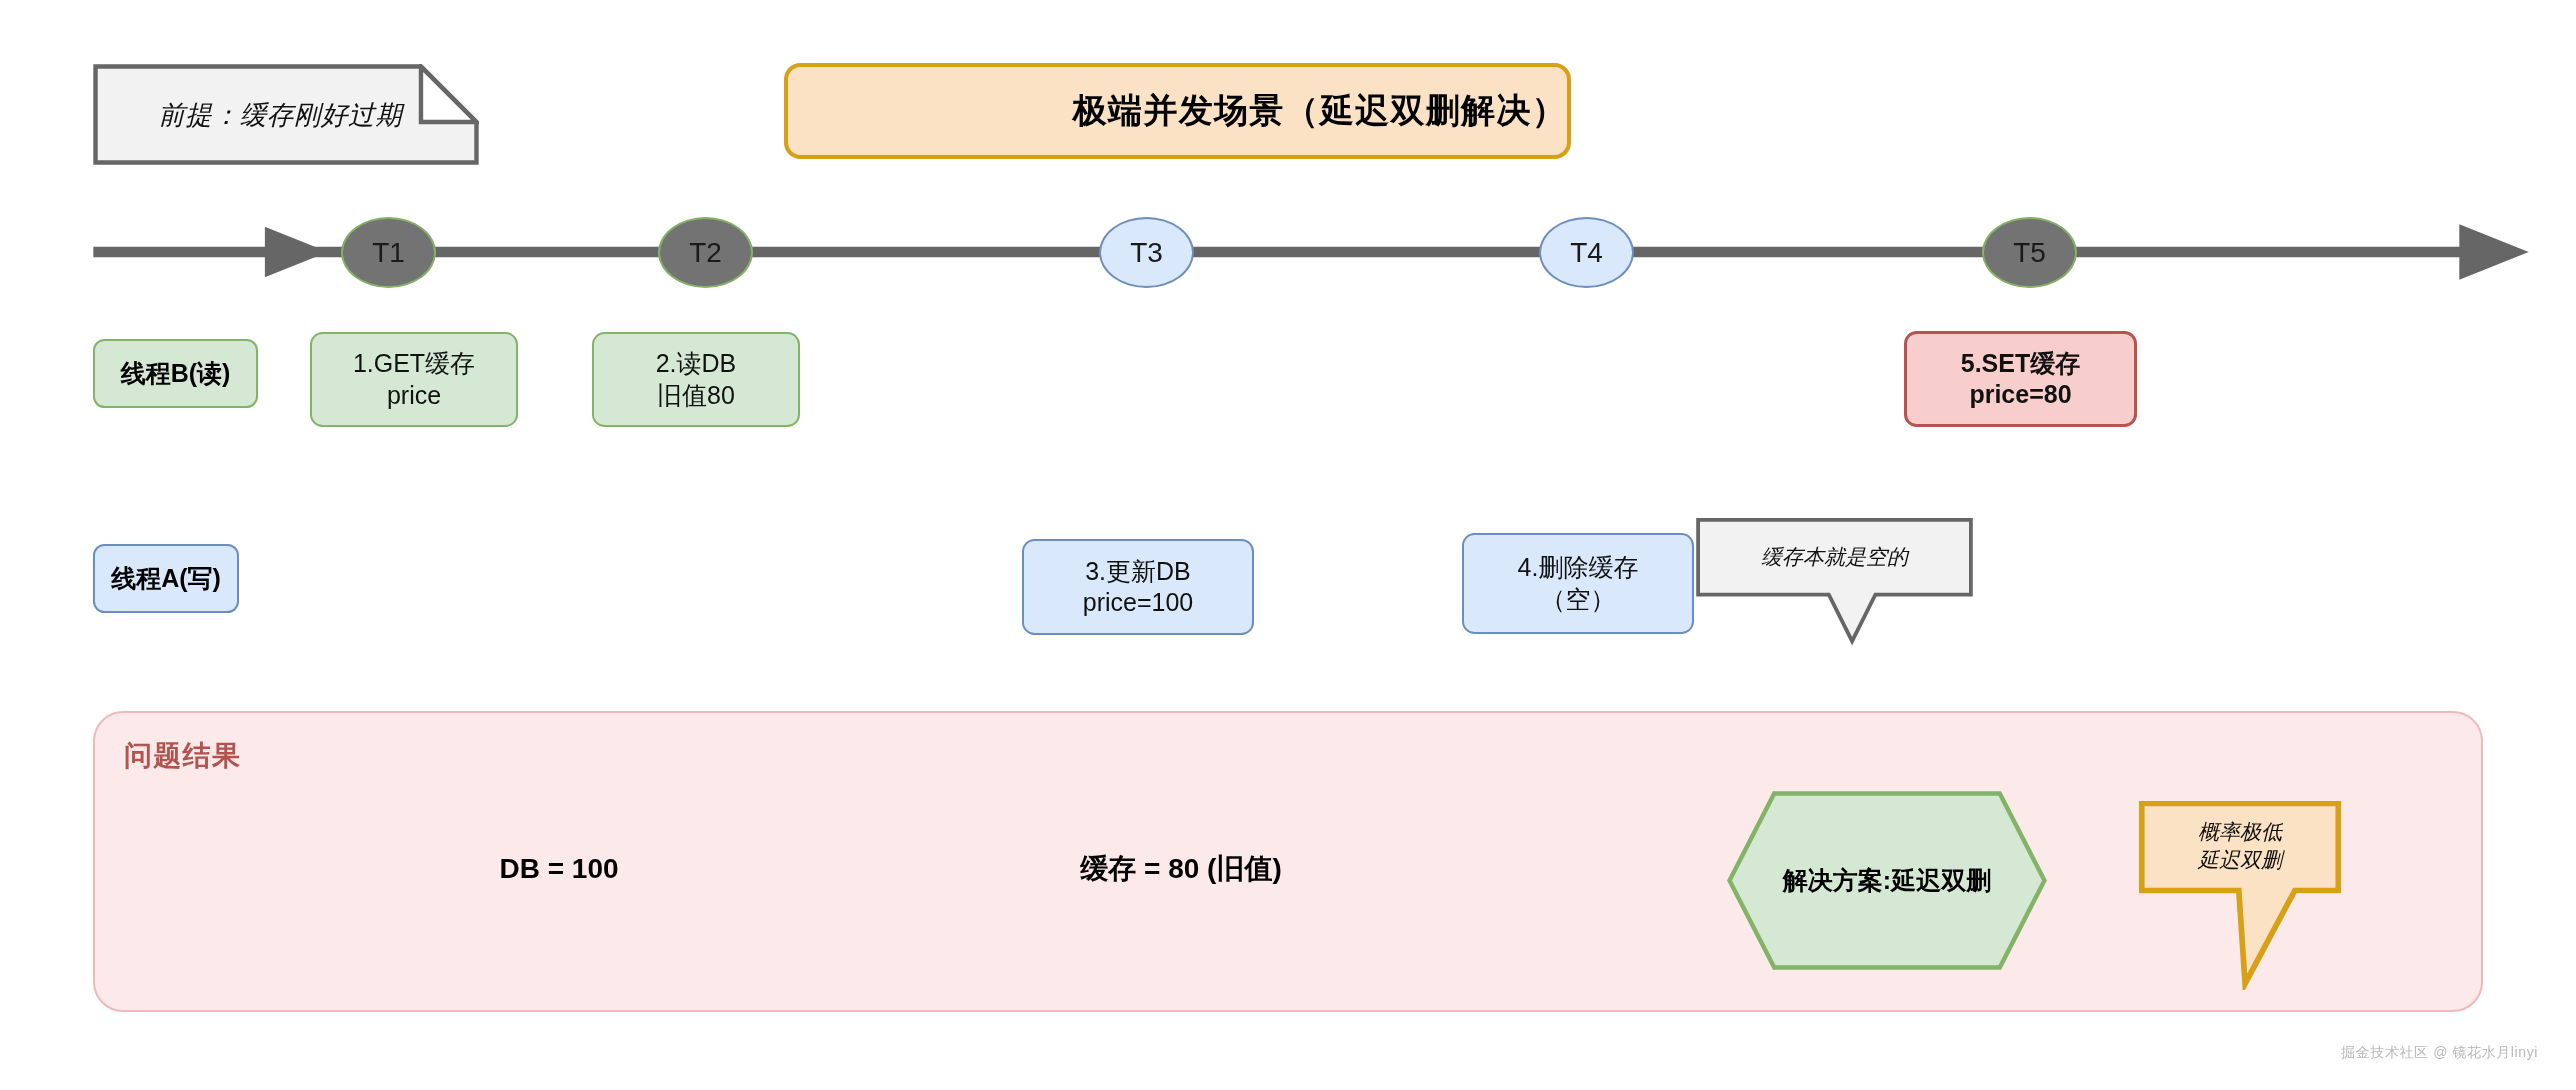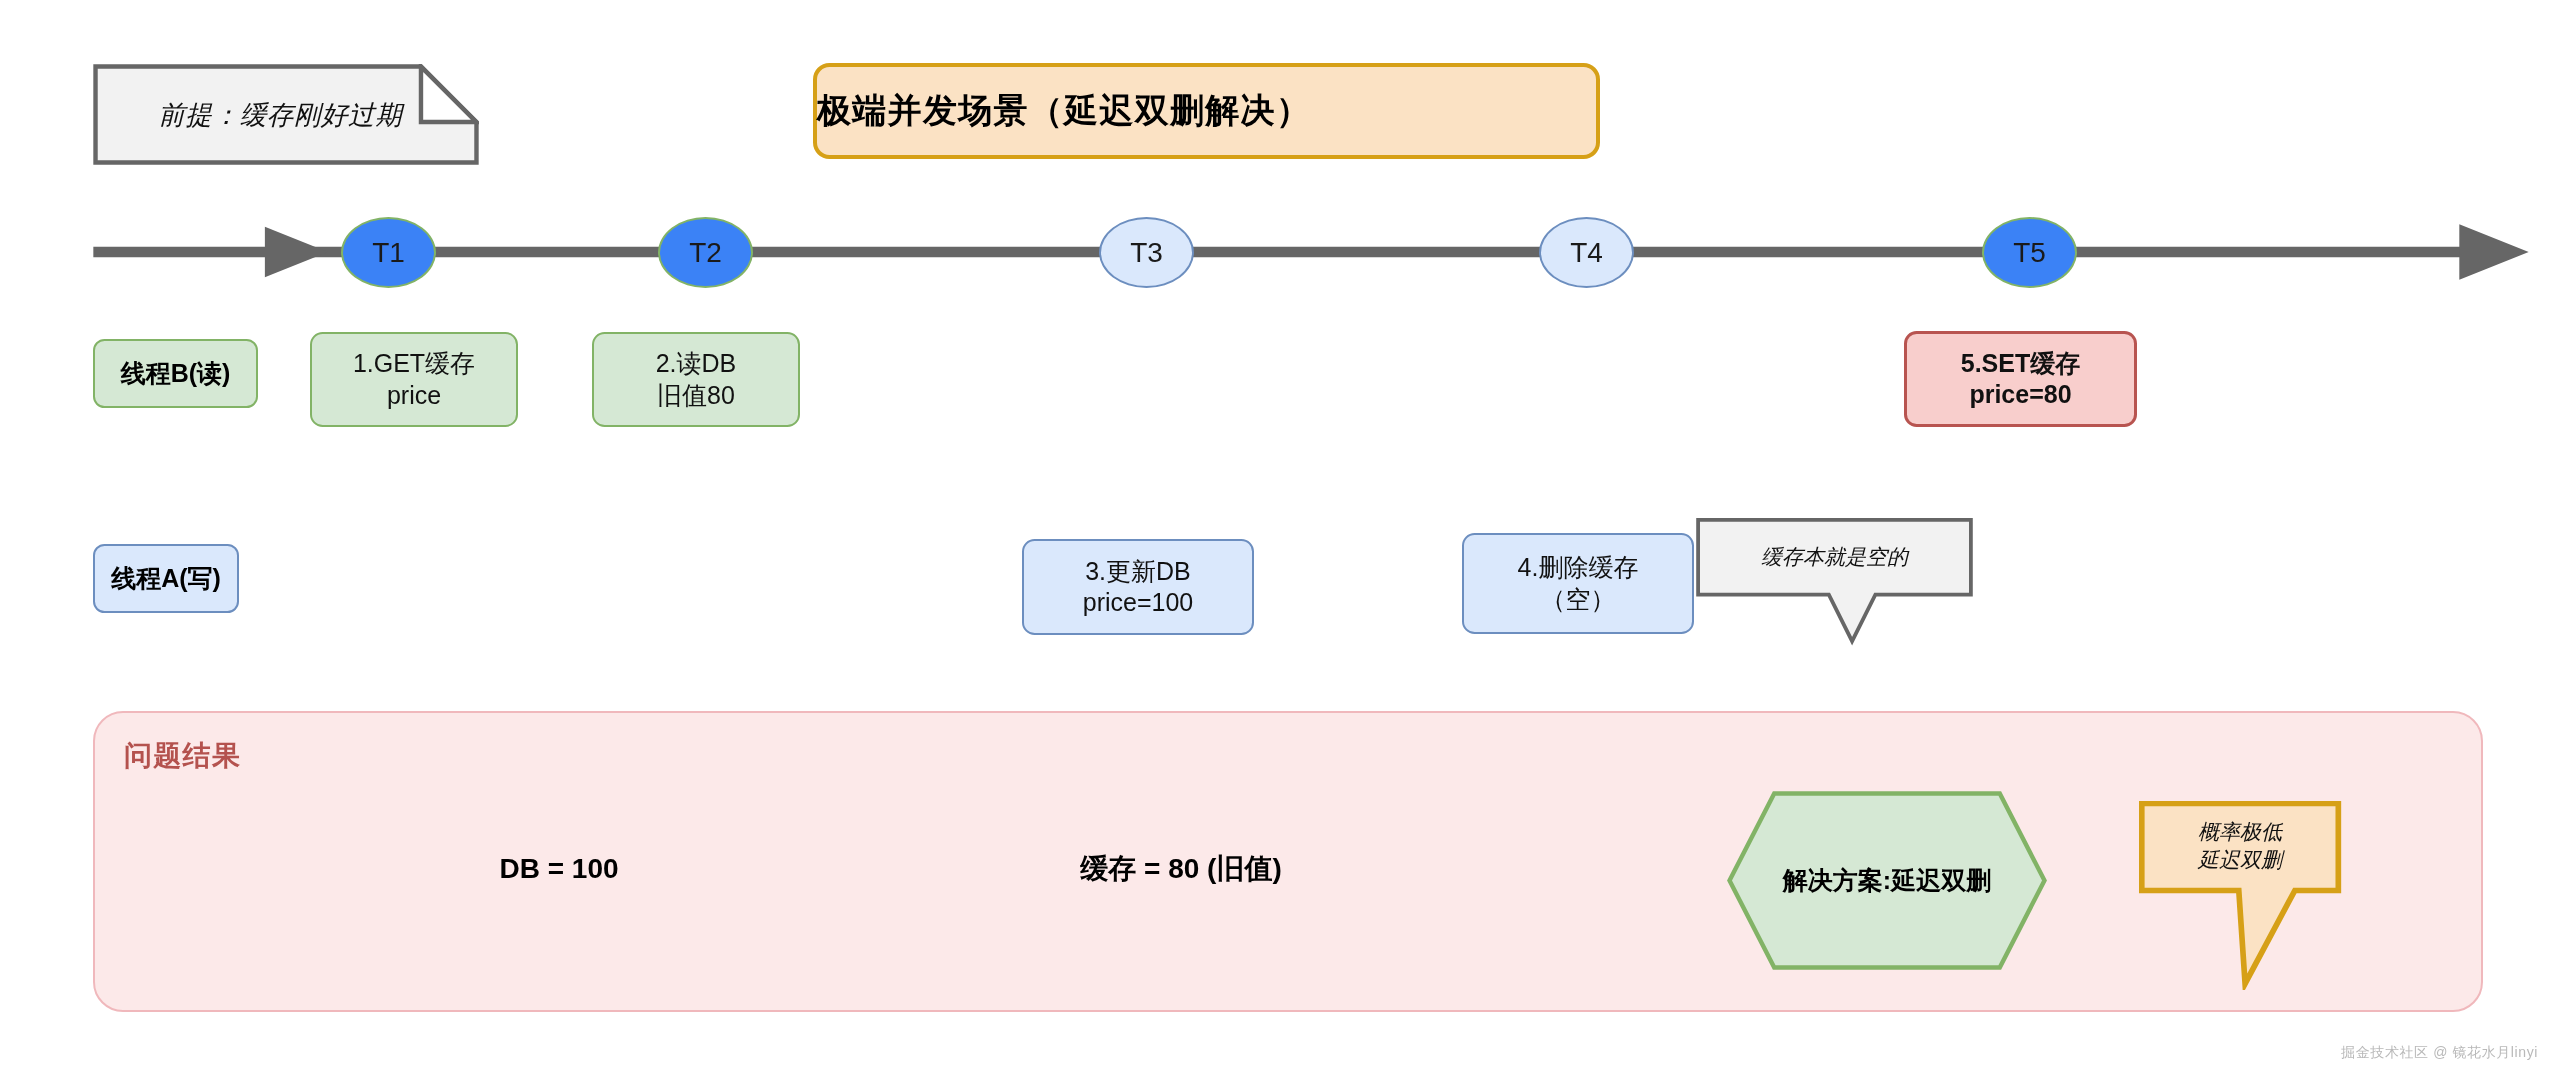--- a/index.html
+++ b/index.html
@@ -25,46 +25,46 @@
     left: 0; top: 0; width: 386px; height: 101px;
     display: flex; align-items: center; justify-content: center;
     font-style: italic; font-size: 26.5px; color: #111;
     letter-spacing: 0.6px;
     padding-right: 11.4px;
     box-sizing: border-box;
   }
 
   
   #diagram-title {
-    left: 813px; top: 63px; width: 787px; height: 96px;
+    left: 784px; top: 63px; width: 787px; height: 96px;
     background: #fbe2c4;
     border: 4.4px solid #d6a017;
     border-radius: 16.4px;
-    display: flex; align-items: center; justify-content: flex-start;
+    display: flex; align-items: center; justify-content: flex-end;
     box-sizing: border-box;
   }
   #diagram-title .t {
     font-size: 34px; font-weight: bold; color: #000;
     letter-spacing: 1.3px;
   }
 
   
   #timeline-axis {
     left: 0; top: 214px; width: 2576px; height: 76px;
   }
   .t-node {
     position: absolute;
     width: 95px; height: 71px;
     border-radius: 50%;
     display: flex; align-items: center; justify-content: center;
     font-size: 28px; color: #1a1a1a;
     box-sizing: border-box;
     top: 217px;
   }
-  .t-node.green { background: #3b82f6; border: 2.5px solid #82b366; }
+  .t-node.green { background: #737373; border: 2.5px solid #82b366; }
   .t-node.blue  { background: #dae8fc; border: 2.5px solid #6c8ebf; }
 
   
   .lane-label {
     height: 69px;
     border-radius: 11.4px;
     display: flex; align-items: center; justify-content: center;
     font-size: 25px; font-weight: bold; color: #000;
     box-sizing: border-box;
   }

